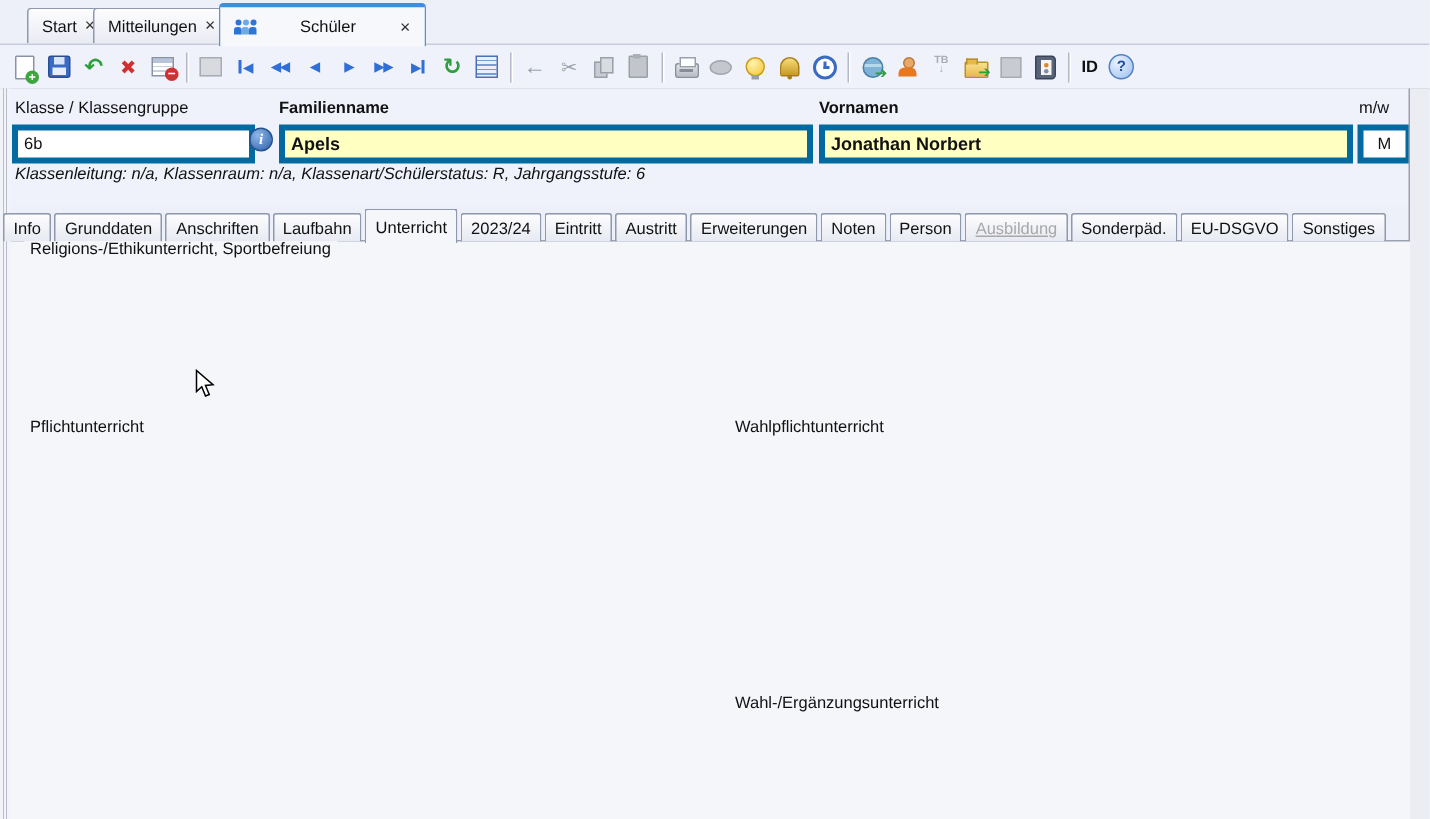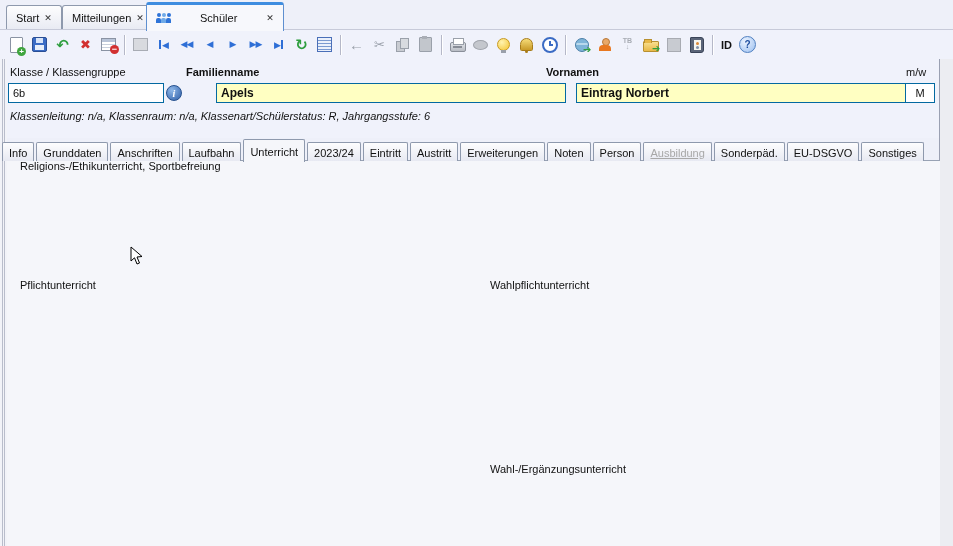--- a/index.html
+++ b/index.html
@@ -81,23 +81,23 @@
   .ic-book::after{content:"";position:absolute;left:5px;top:4px;width:3px;height:3px;border-radius:50%;background:#D88838;box-shadow:0 4px 0 #8090A8;}
   .idlbl{font-weight:bold;font-size:11px;padding:0 4px;}
   .helpbtn{width:15px;height:15px;border-radius:50%;background:radial-gradient(circle at 35% 30%,#EAF2FF,#9CC0F0);
         border:1px solid #5080C0;color:#2050A0;font-weight:bold;font-size:10px;
         display:flex;align-items:center;justify-content:center;}
 
   
   .headerpanel{position:absolute;top:59px;left:0;width:940px;height:79px;background:#F0F2FB;}
   .lbl{position:absolute;font-size:11px;white-space:nowrap;}
   .lbl.b{font-weight:bold;}
-  .field{position:absolute;height:18px;background:#fff;border:1px solid #0369a1;
+  .field{position:absolute;height:18px;background:#fff;border:4px solid #0369a1;
         padding:0 4px;line-height:18px;white-space:nowrap;overflow:hidden;}
-  .field.yellow{background:#FFFFC2;font-weight:bold;font-size:12px;margin-left:30px;}
+  .field.yellow{background:#FFFFC2;font-weight:bold;font-size:12px;}
   .field.center{text-align:center;padding:0;}
   .metaline{position:absolute;font-style:italic;font-size:11px;white-space:nowrap;}
   .infoi{position:absolute;width:14px;height:14px;border-radius:50%;
         background:radial-gradient(circle at 35% 30%,#8FB8E8,#2F5FA8);border:1px solid #26518F;
         color:#fff;font-weight:bold;font-style:italic;font-size:10px;
         display:flex;align-items:center;justify-content:center;font-family:"Liberation Serif",serif;}
 
   
   .tabstrip{position:absolute;top:139px;left:2px;height:22px;display:flex;align-items:flex-end;z-index:5;}
   .stab{height:17px;padding:1px 6px 0 6px;margin-right:2px;border:1px solid #8E99AD;border-bottom:none;
@@ -157,21 +157,21 @@
   .splitter{position:absolute;top:59px;left:0;width:7px;height:487px;
         background:linear-gradient(90deg,#F2F3F8 0 2px,#B9BDCB 2px 3px,#F2F3F8 3px 4px,#B9BDCB 4px 5px,#F2F3F8 5px 7px);}
   .rborder{position:absolute;top:59px;left:939px;width:1px;height:487px;background:#9AA0B2;}
   .gutter{position:absolute;top:59px;left:940px;width:13px;height:487px;background:#ECEDF2;}
   .cursor{position:absolute;left:130px;top:246px;z-index:50;}
 </style>
 </head>
 <body>
 
 <div class="tabbar">
-  <div class="wtab" style="left:6px;text-align:right;">
+  <div class="wtab" style="left:18px;text-align:right;">
     <span>Start</span>
     <span class="tclose">✕</span>
   </div>
   <div class="wtab" style="left:62px;">
     <span>Mitteilungen</span>
     <span class="tclose">✕</span>
   </div>
   <div class="wtab active" style="left:146px;">
     <span class="ppl"></span>
     <span>Schüler</span>
@@ -280,21 +280,21 @@
     </span>
 </div>
 
 <div class="headerpanel">
   <span class="lbl" style="left:10px;top:7px;">Klasse / Klassengruppe</span>
   <div class="field" style="left:8px;top:24px;width:146px;">6b</div>
   <span class="infoi" style="left:166px;top:26px;">i</span>
   <span class="lbl b" style="left:186px;top:7px;">Familienname</span>
   <div class="field yellow" style="left:186px;top:24px;width:340px;">Apels</div>
   <span class="lbl b" style="left:546px;top:7px;">Vornamen</span>
-  <div class="field yellow" style="left:546px;top:24px;width:340px;">Eintrag Norbert</div>
+  <div class="field yellow" style="left:546px;top:24px;width:340px;">Jonathan Norbert</div>
   <span class="lbl" style="left:906px;top:7px;">m/w</span>
   <div class="field center" style="left:905px;top:24px;width:28px;">M</div>
   <span class="metaline" style="left:10px;top:51px;">Klassenleitung: n/a, Klassenraum: n/a, Klassenart/Schülerstatus: R, Jahrgangsstufe: 6</span>
 </div>
 
 <div class="tabstrip">
   <span class="stab">Info</span>
   <span class="stab">Grunddaten</span>
   <span class="stab">Anschriften</span>
   <span class="stab">Laufbahn</span>

